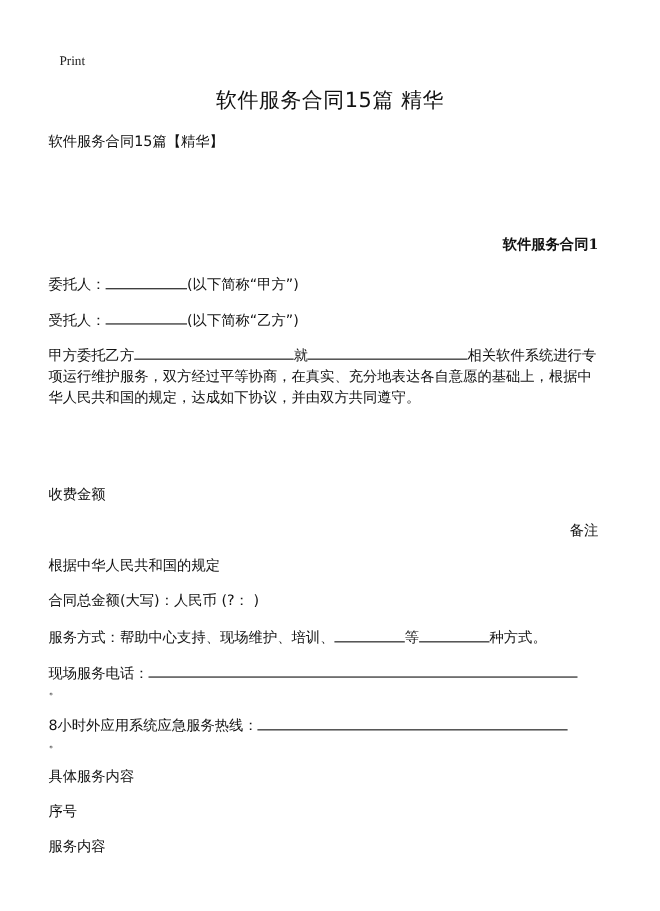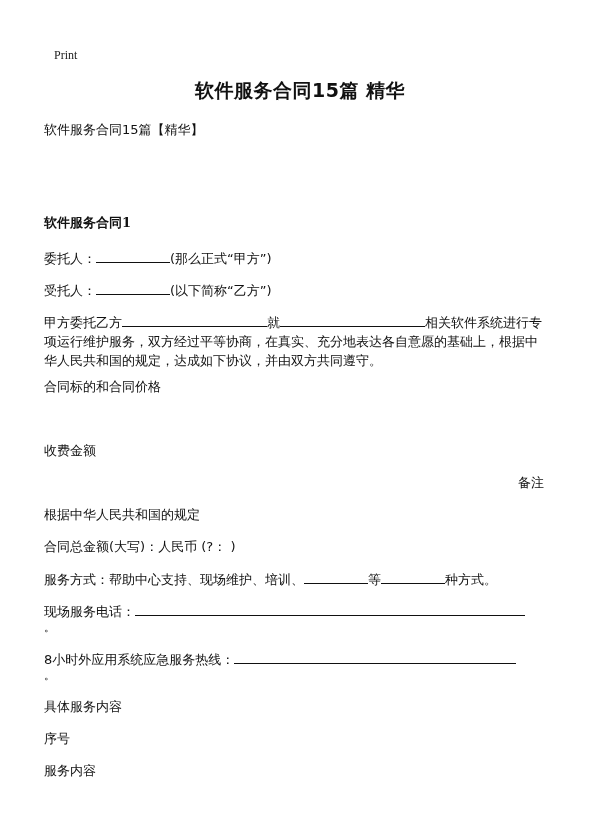--- a/index.html
+++ b/index.html
@@ -26,39 +26,40 @@
       font-family: "Liberation Serif", "DejaVu Serif", serif;
       font-size: 12px;
       color: #222;
     }
     .doc-title {
       position: absolute;
       left: 0; top: 78px;
       width: 600px;
       text-align: center;
       font-size: 19px;
-      font-weight: bold;
+      font-weight: normal;
       letter-spacing: 0.5px;
       margin: 0;
     }
     .para {
       position: absolute;
       left: 44px;
       width: 500px;
       font-size: 13px;
       line-height: 19px;
       margin: 0;
     }
     .subtitle { top: 120px; }
     .intro { top: 147px; width: 496px; }
     .section-heading {
       top: 213px;
       font-family: "DejaVu Serif", "Liberation Serif", serif;
       font-weight: bold;
       font-size: 13px;
+      text-align: right;
     }
     .blank {
       display: inline-block;
       border-bottom: 1px solid #111;
       height: 14px;
       vertical-align: baseline;
     }
     .b-short { width: 74px; }
     .b-long { width: 145px; }
     .b-mid { width: 64px; }
@@ -91,32 +92,31 @@
   <a class="print-link">Print</a>
 
   <h1 class="doc-title">软件服务合同15篇 精华</h1>
 
   <p class="para subtitle">软件服务合同15篇【精华】</p>
 
 
   <p class="para section-heading">软件服务合同1</p>
 
   <p class="para p-client">
-    <span>委托人：</span><span class="blank b-short"></span><span>(那么正式“甲方”)</span>
+    <span>委托人：</span><span class="blank b-short"></span><span>(以下简称“甲方”)</span>
   </p>
 
   <p class="para p-contractor">
     <span>受托人：</span><span class="blank b-short"></span><span>(以下简称“乙方”)</span>
   </p>
 
   <p class="para p-agreement">
     <span>甲方委托乙方</span><span class="blank b-long"></span><span>就</span><span class="blank b-long"></span><span>相关软件系统进行专项运行维护服务，双方经过平等协商，在真实、充分地表达各自意愿的基础上，根据中华人民共和国的规定，达成如下协议，并由双方共同遵守。</span>
   </p>
 
-  <p class="para p-subject">合同标的和合同价格</p>
   <p class="para p-fee">收费金额</p>
   <p class="para p-note">备注</p>
   <p class="para p-ops">根据中华人民共和国的规定</p>
   <p class="para p-total">合同总金额(大写)：人民币 (?：  )</p>
 
   <p class="para p-mode">
     <span>服务方式：帮助中心支持、现场维护、培训、</span><span class="blank b-mid"></span><span>等</span><span class="blank b-mid"></span><span>种方式。</span>
   </p>
 
   <p class="para p-phone">

